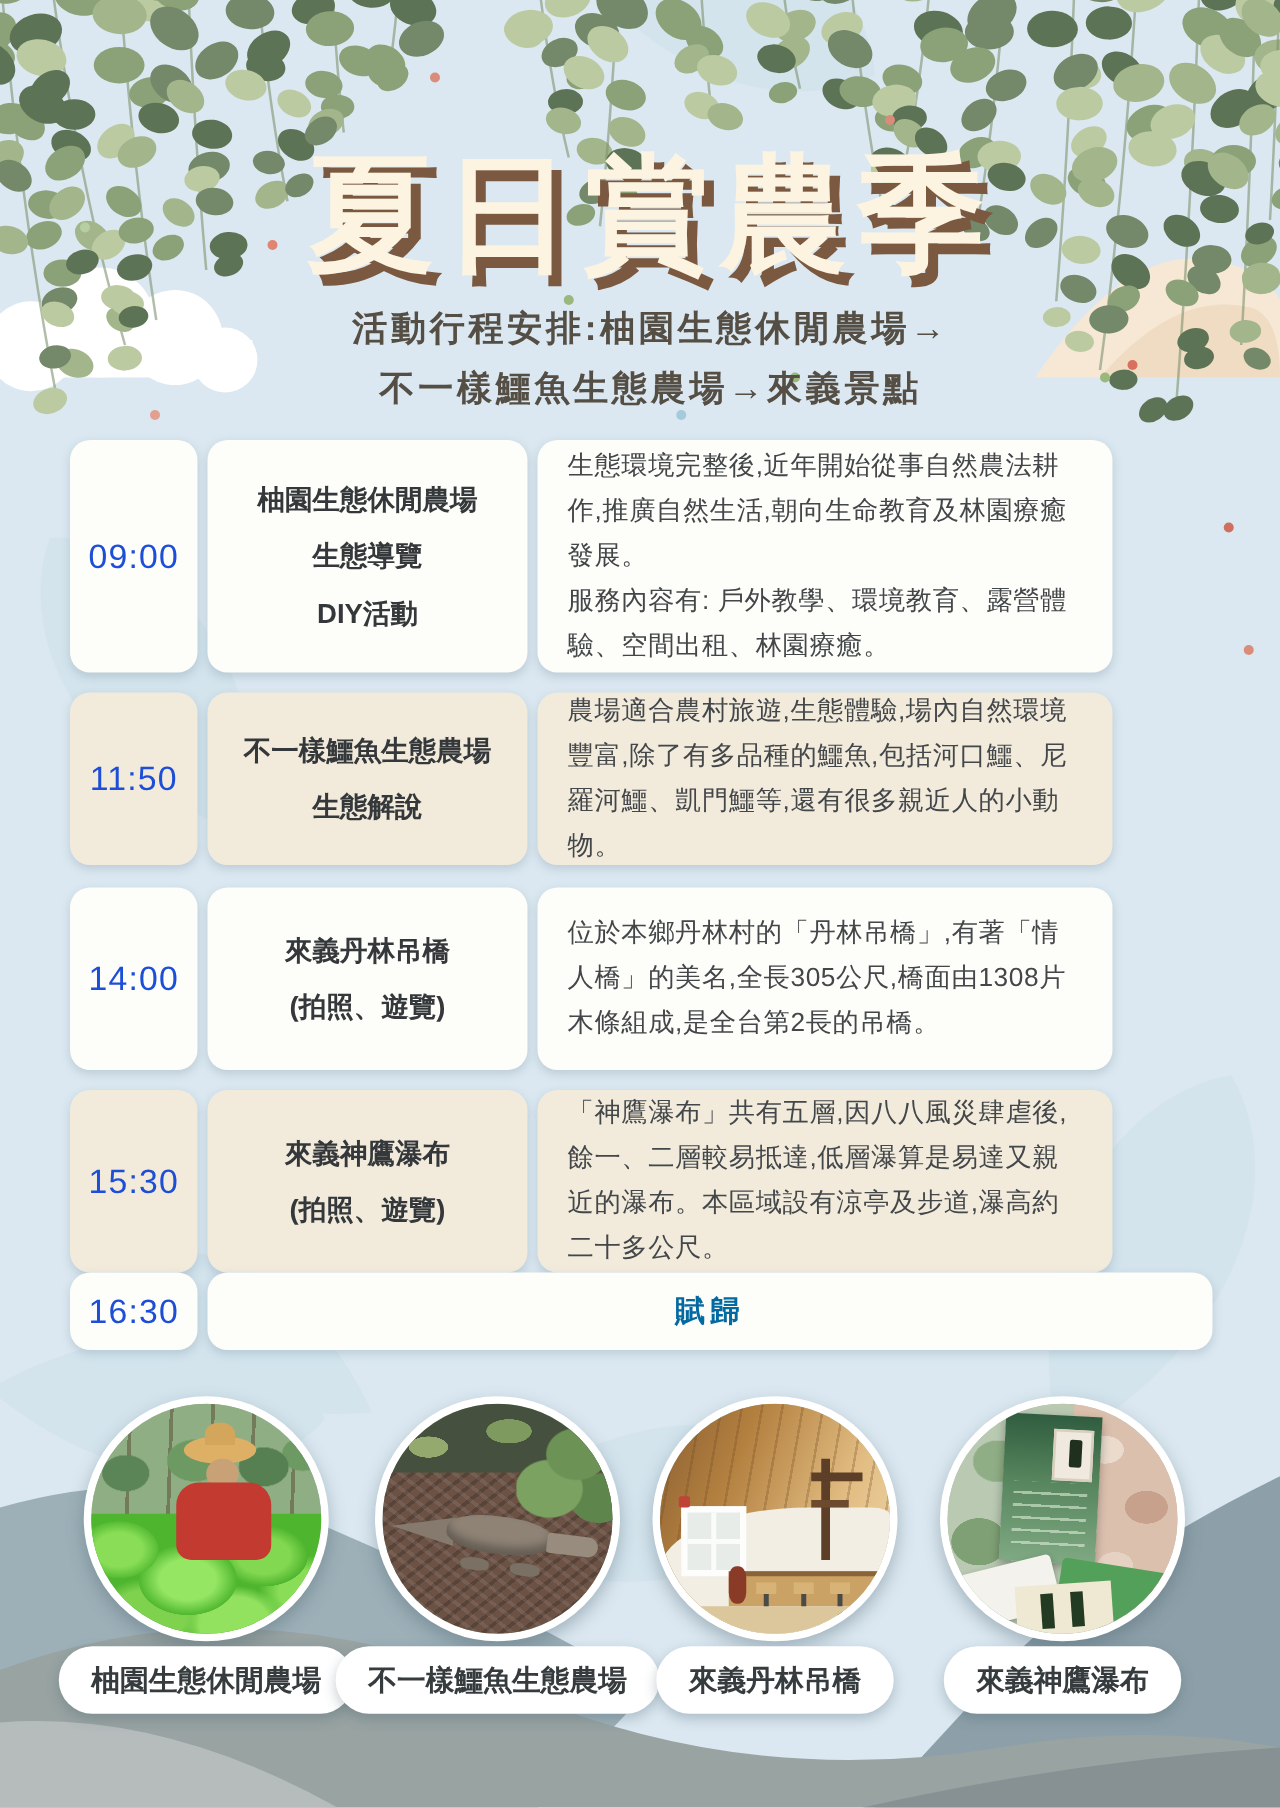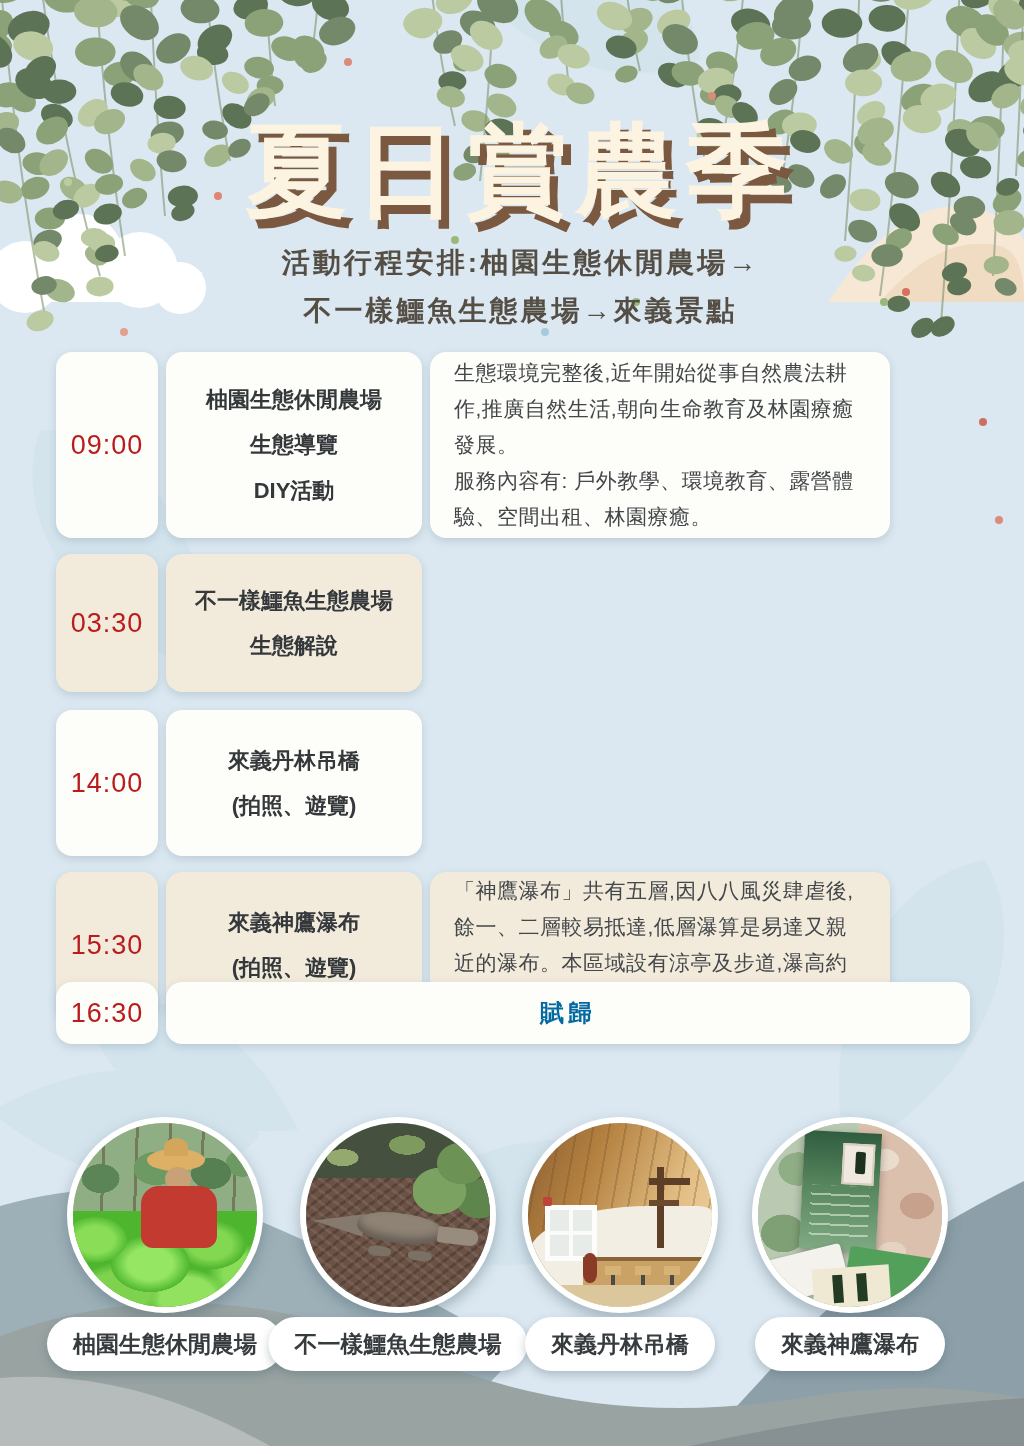--- a/index.html
+++ b/index.html
@@ -28,30 +28,30 @@
   .sub1{top:244px}
   .sub2{top:292px}
 
   
   .schedule{position:absolute;left:0;top:0;width:100%;height:100%;z-index:3;}
   .row{position:absolute;left:56px;width:914px;}
   .r1{top:352px;height:186px}
   .r2{top:554px;height:138px}
   .r3{top:710px;height:146px}
   .r4{top:872px;height:146px}
-  .r5{top:982px;height:62px}
+  .r5{top:1018px;height:62px}
   .cell{
     position:absolute;top:0;bottom:0;border-radius:16px;
     box-shadow:0 3px 8px rgba(108,134,150,.28);
   }
   .white .cell{background:#fdfdf9;}
   .beige .cell{background:#f2ebdc;}
   .time{
     left:0;width:102px;display:flex;align-items:center;justify-content:center;
-    font-size:27px;color:#b91c1c;letter-spacing:1px;
+    font-size:27px;color:#1d4ed8;letter-spacing:1px;
   }
   .act{
     left:110px;width:256px;display:flex;flex-direction:column;align-items:center;
     justify-content:center;text-align:center;
     font-size:22px;font-weight:600;color:#34383b;line-height:2.05;
   }
   .desc{
     left:374px;width:460px;display:flex;align-items:center;
     font-size:21px;color:#43474a;line-height:1.72;letter-spacing:.5px;
     padding:0 24px;box-sizing:border-box;white-space:pre-line;text-align:left;
@@ -458,33 +458,35 @@
       <div class="cell act">
         <div>柚園生態休閒農場</div>
         <div>生態導覽</div>
         <div>DIY活動</div>
       </div>
       <div class="cell desc">生態環境完整後,近年開始從事自然農法耕作,推廣自然生活,朝向生命教育及林園療癒發展。
 服務內容有: 戶外教學、環境教育、露營體驗、空間出租、林園療癒。</div>
     </div>
 
     <div class="row r2 beige">
-      <div class="cell time">03:30</div>
+      <div class="cell time">11:50</div>
       <div class="cell act">
         <div>不一樣鱷魚生態農場</div>
         <div>生態解說</div>
       </div>
+      <div class="cell desc">農場適合農村旅遊,生態體驗,場內自然環境豐富,除了有多品種的鱷魚,包括河口鱷、尼羅河鱷、凱門鱷等,還有很多親近人的小動物。</div>
     </div>
 
     <div class="row r3 white">
       <div class="cell time">14:00</div>
       <div class="cell act">
         <div>來義丹林吊橋</div>
         <div>(拍照、遊覽)</div>
       </div>
+      <div class="cell desc">位於本鄉丹林村的「丹林吊橋」,有著「情人橋」的美名,全長305公尺,橋面由1308片木條組成,是全台第2長的吊橋。</div>
     </div>
 
     <div class="row r4 beige">
       <div class="cell time">15:30</div>
       <div class="cell act">
         <div>來義神鷹瀑布</div>
         <div>(拍照、遊覽)</div>
       </div>
       <div class="cell desc">「神鷹瀑布」共有五層,因八八風災肆虐後,餘一、二層較易抵達,低層瀑算是易達又親近的瀑布。本區域設有涼亭及步道,瀑高約二十多公尺。</div>
     </div>

